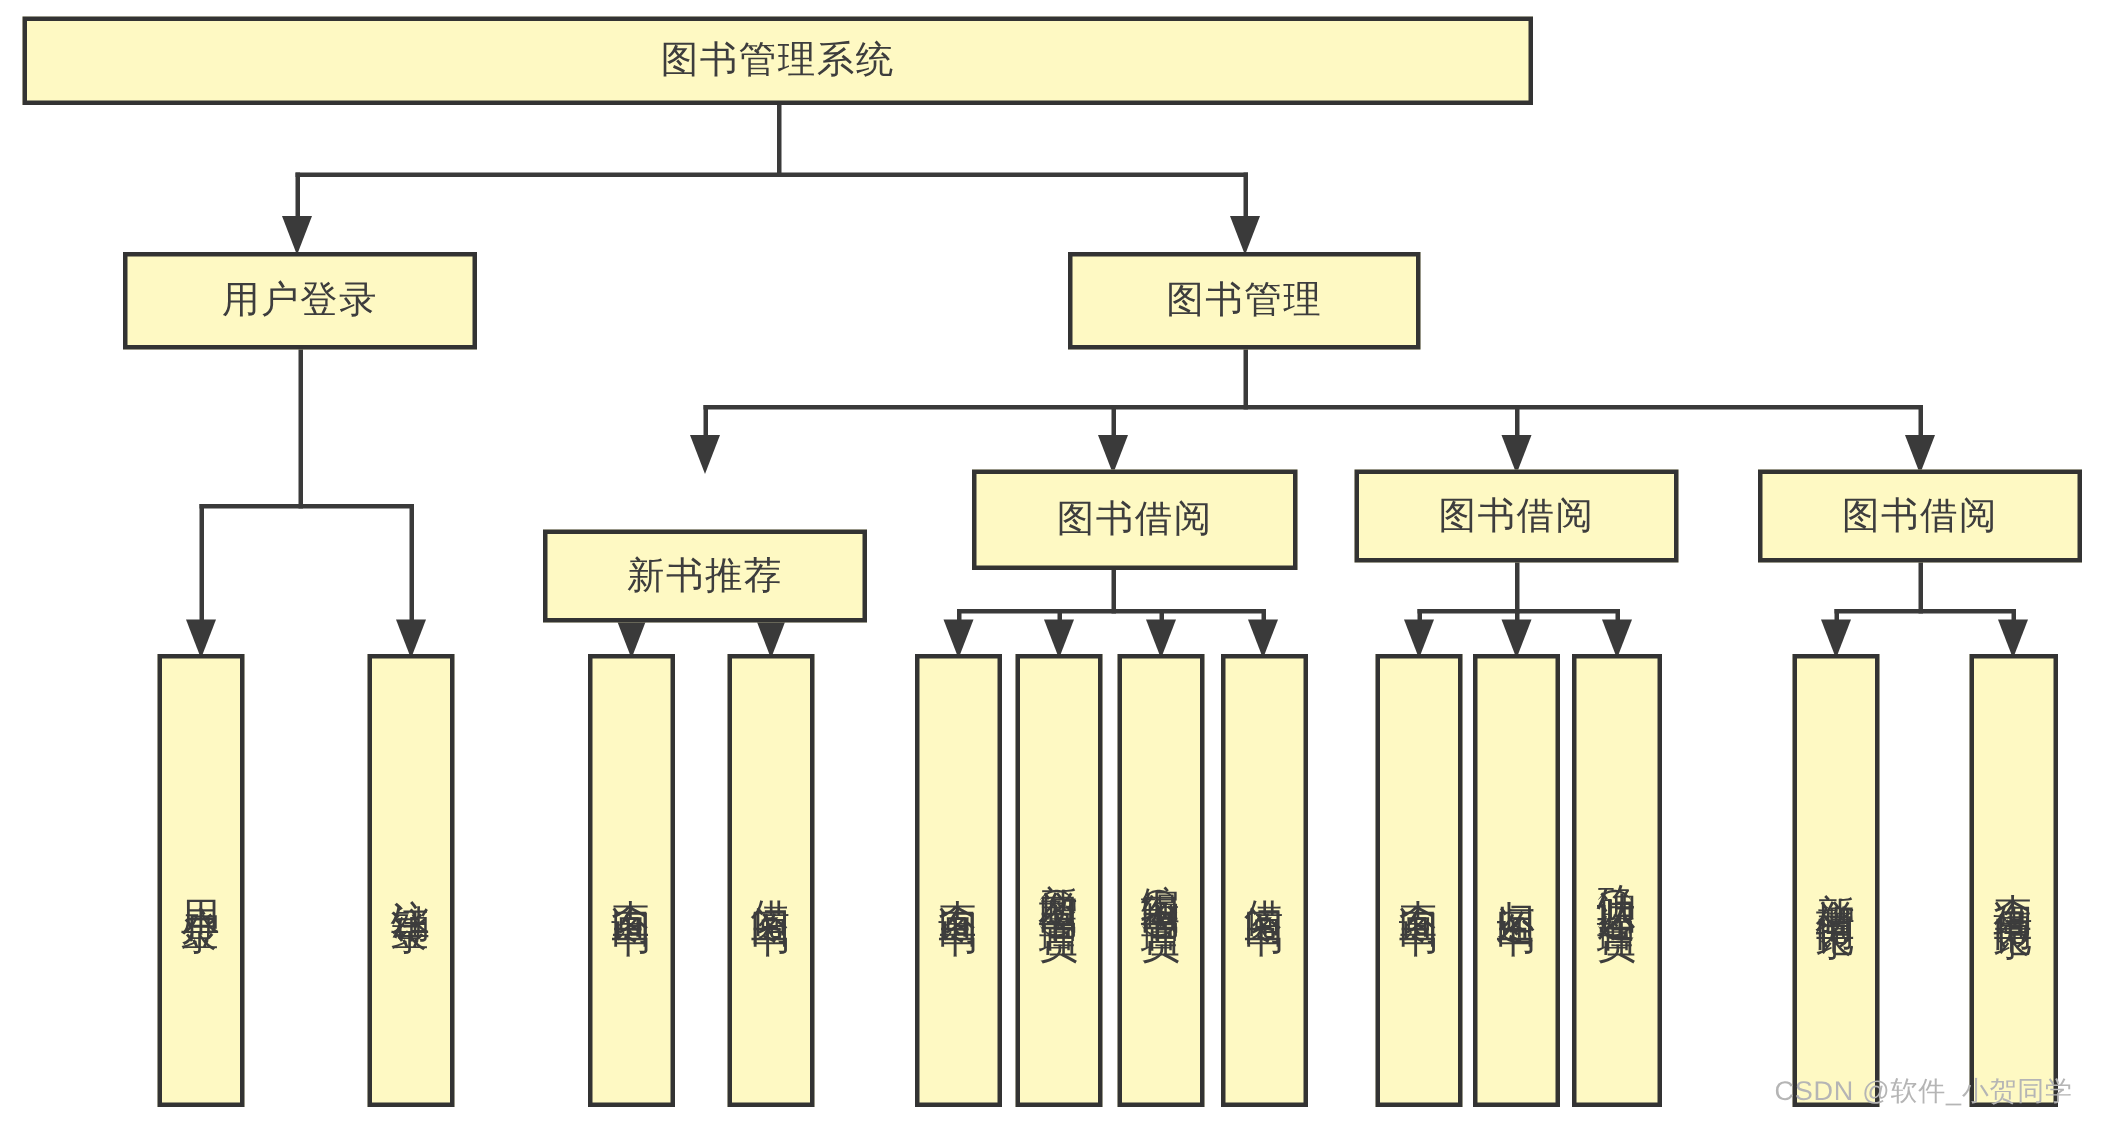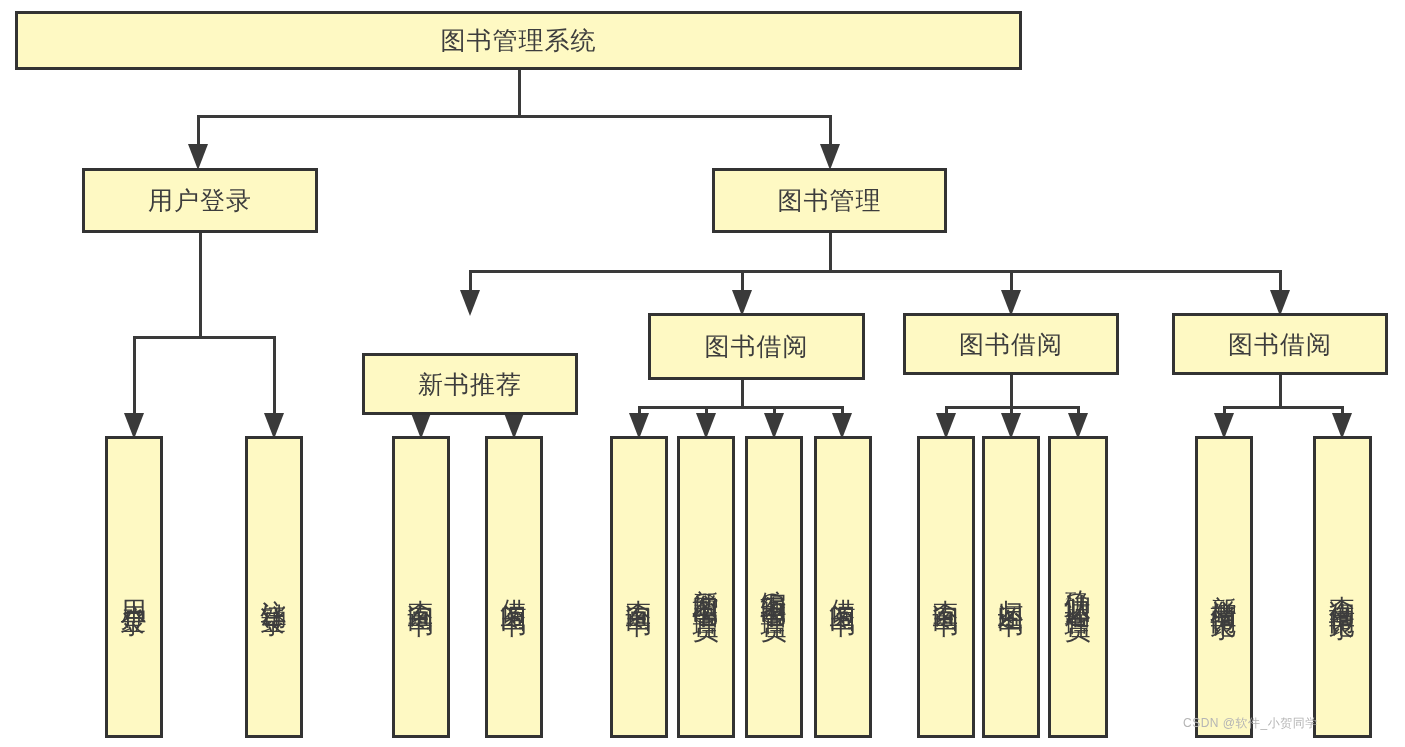--- a/index.html
+++ b/index.html
@@ -49,21 +49,21 @@
     height: 0;
     border-left: 10px solid transparent;
     border-right: 10px solid transparent;
     border-top: 26px solid #3a3a3a;
     z-index: 1;
   }
   .watermark {
     position: absolute;
     left: 1183px;
     top: 715px;
-    font-size: 12px;
+    font-size: 18px;
     letter-spacing: 0.5px;
     color: #b5b5b5;
     white-space: nowrap;
     z-index: 5;
   }
 </style>
 </head>
 <body>
 
 <div class="canvas">

